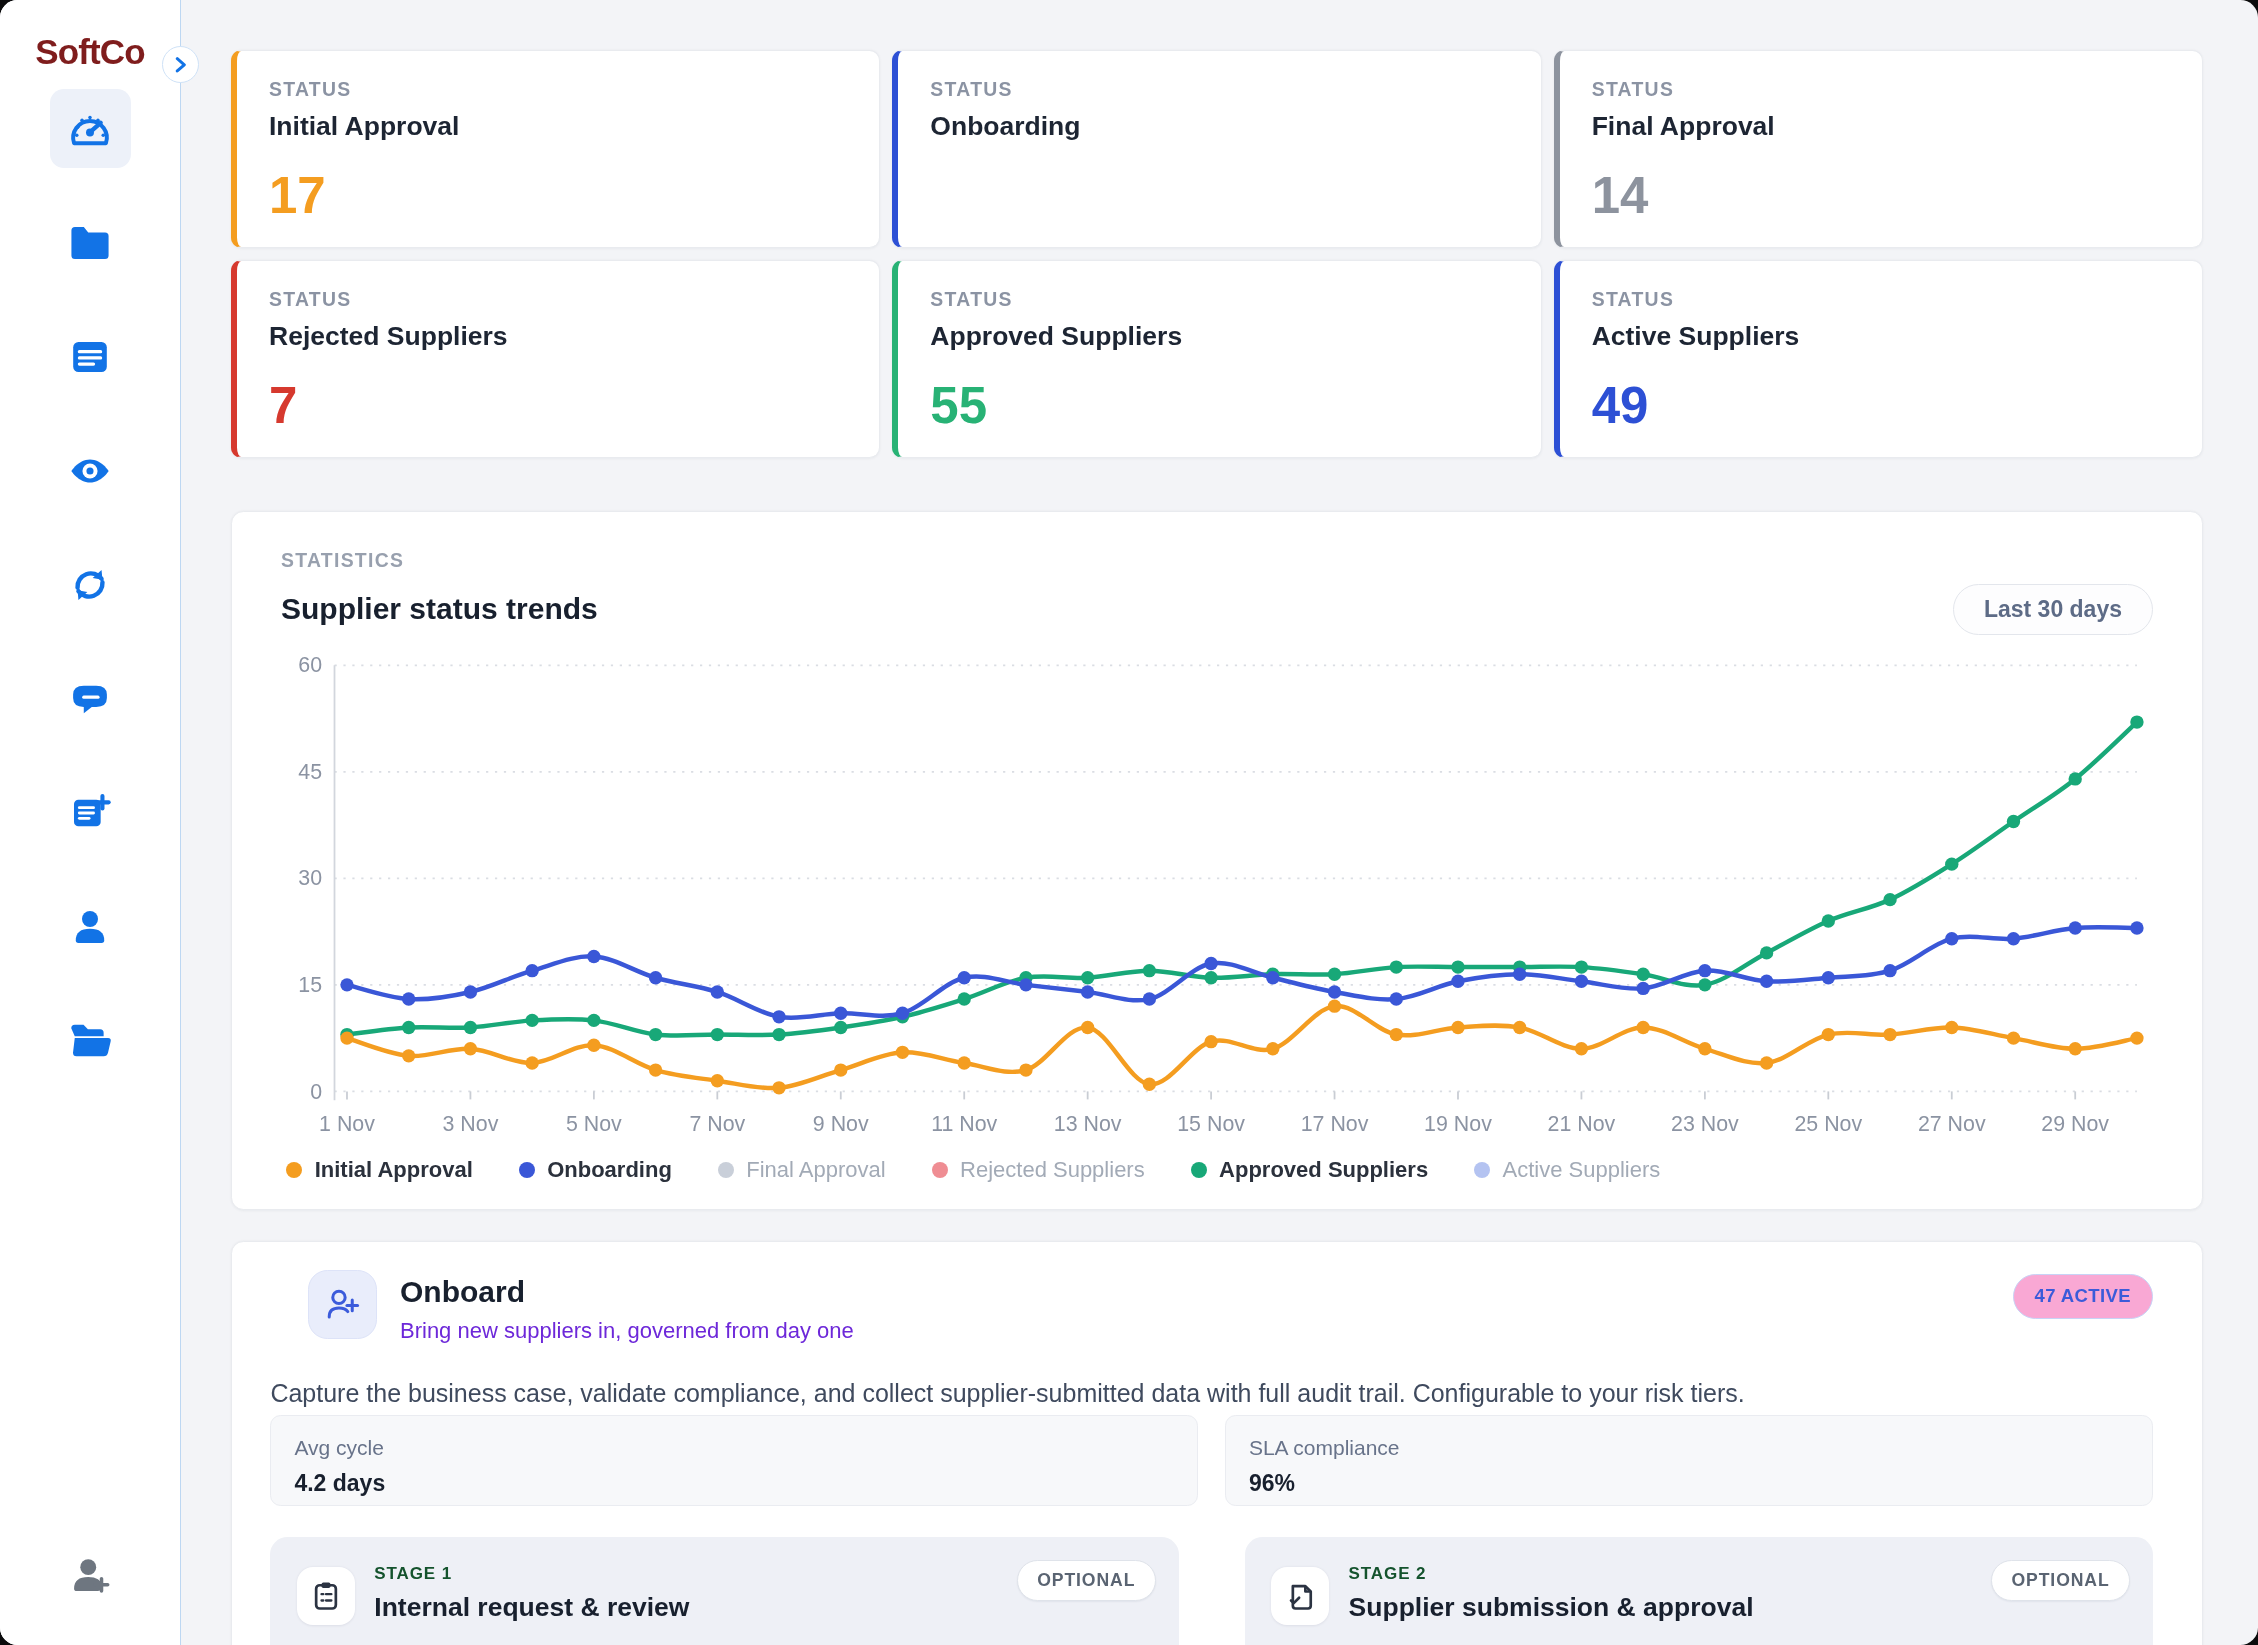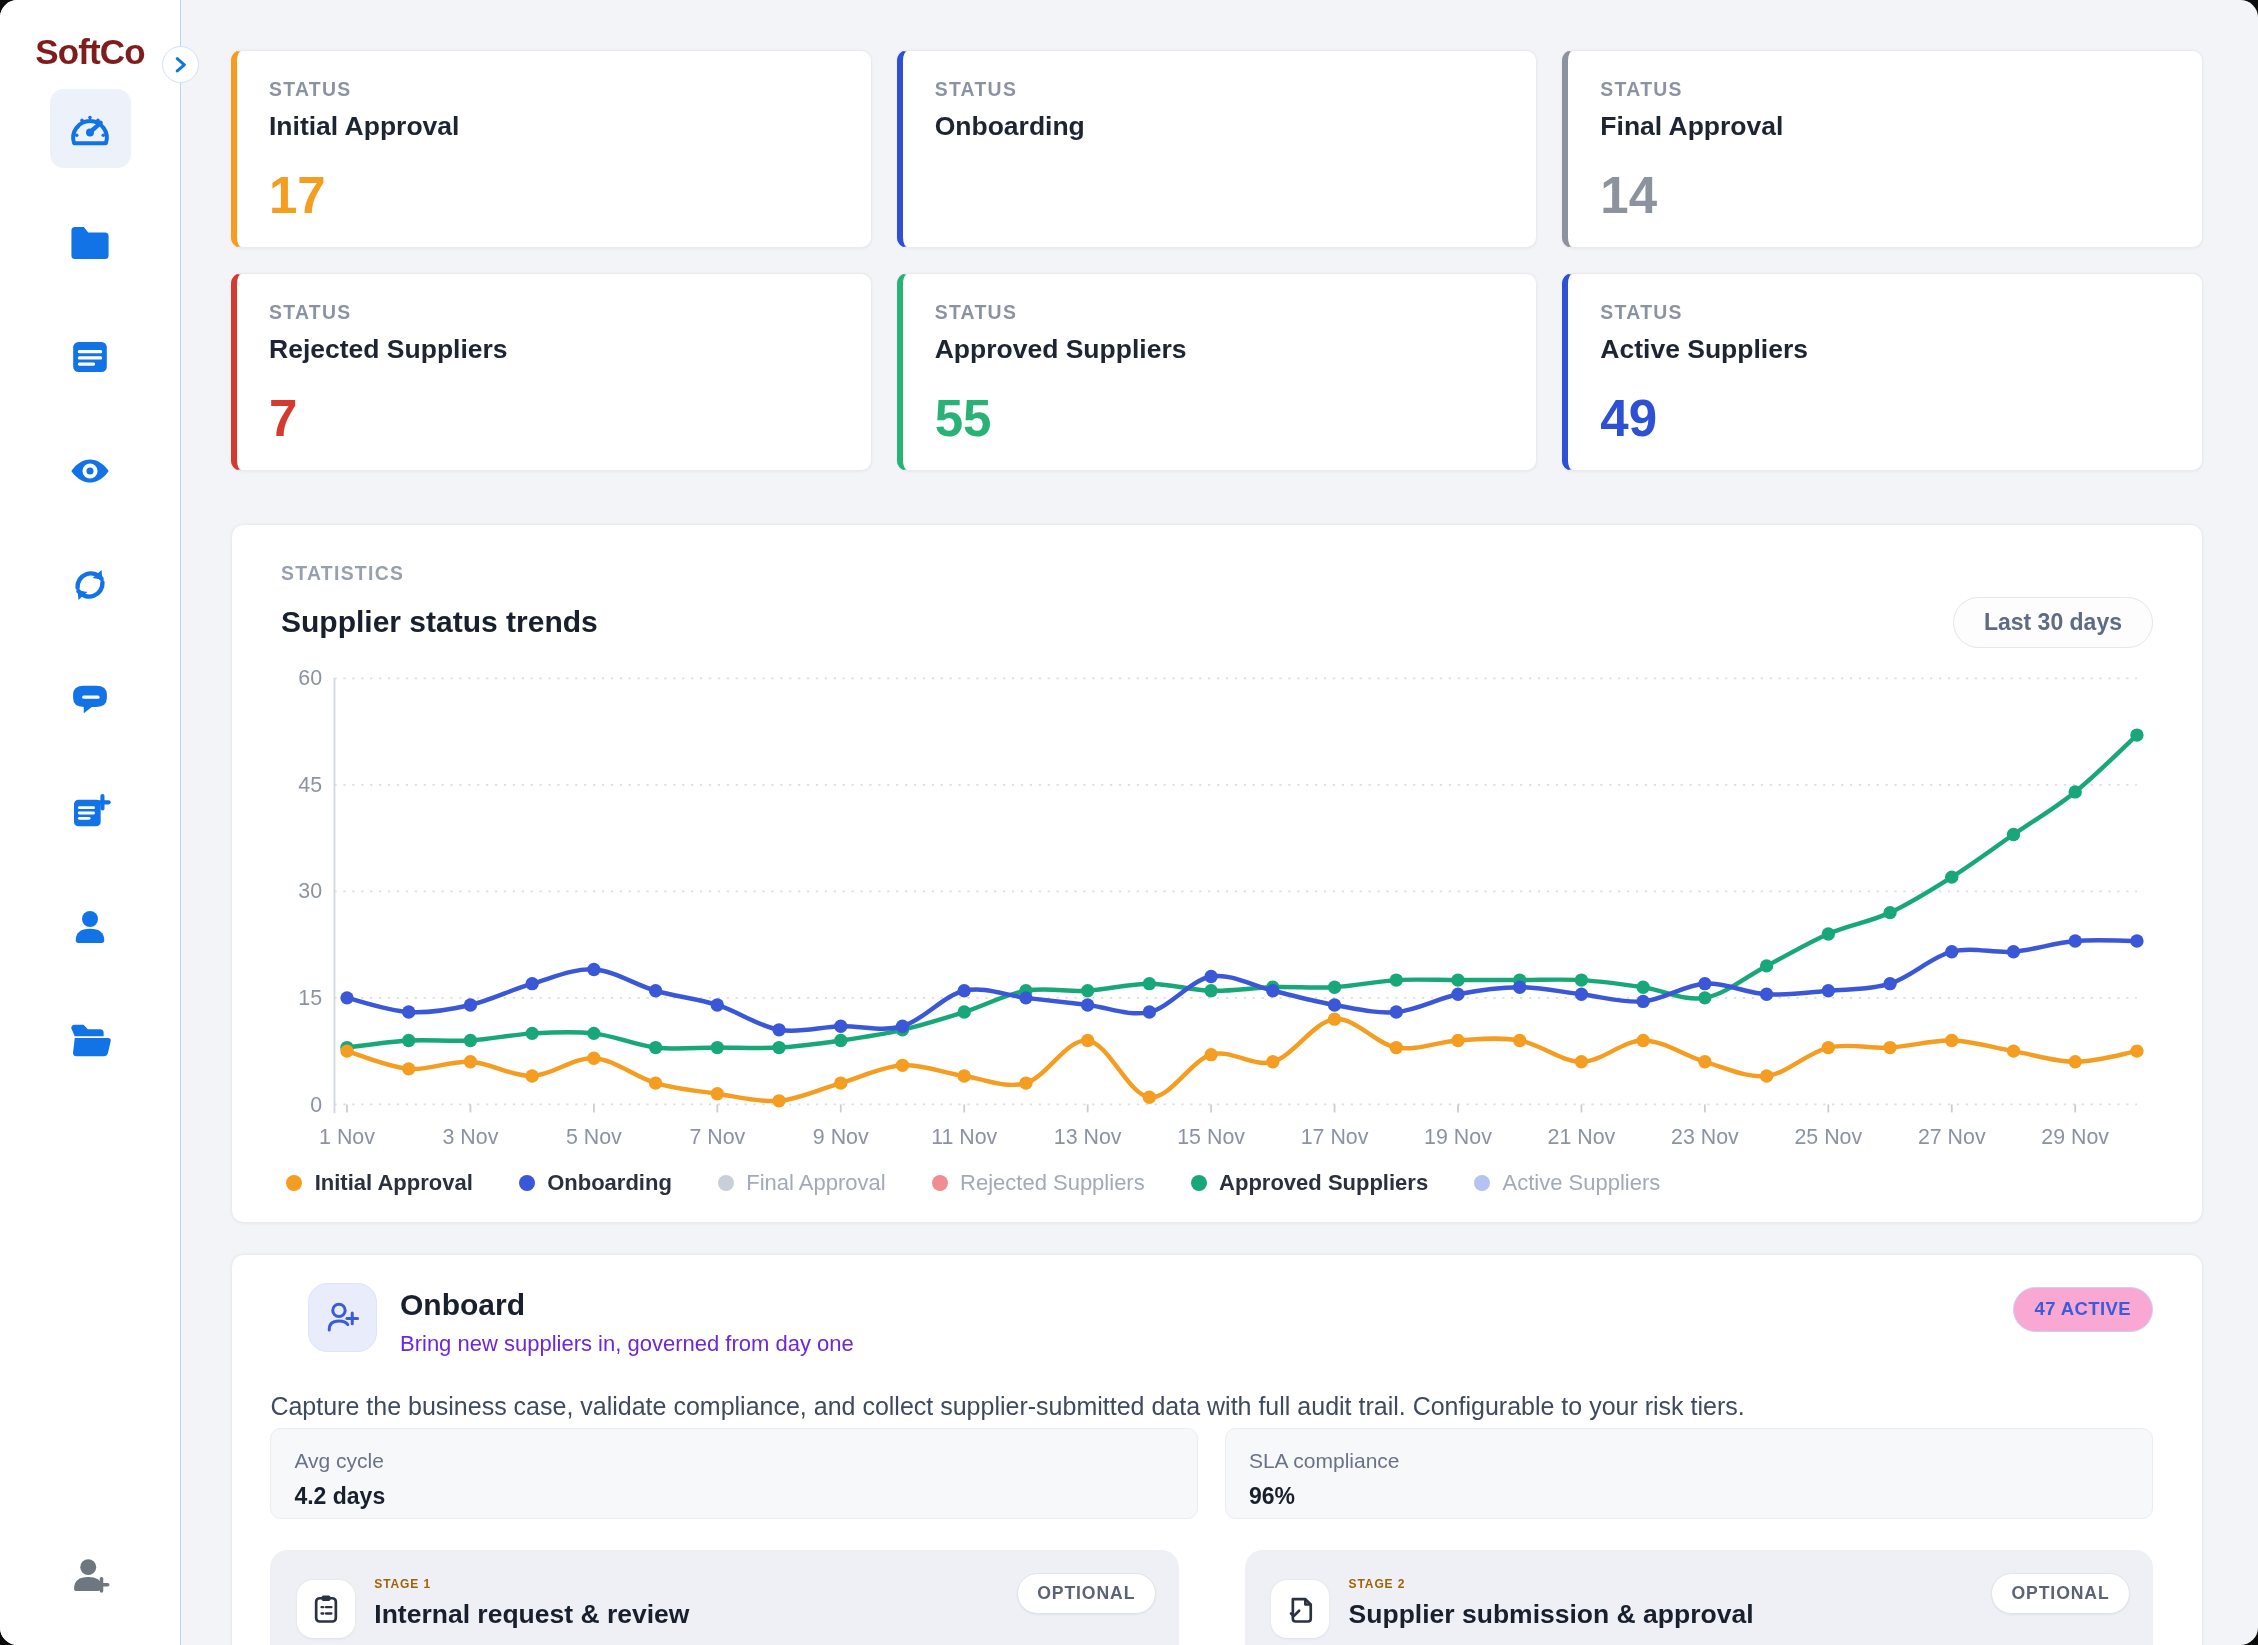--- a/index.html
+++ b/index.html
@@ -24,21 +24,21 @@
   .nav{display:flex;flex-direction:column;align-items:center;gap:35px;width:100%;}
   .nav-item{
     width:81px;height:79px;border-radius:14px;display:flex;align-items:center;justify-content:center;
   }
   .nav-item.active{background:#edf1f9;}
   .nav-item svg{display:block;}
   .sidebar-bottom{margin-top:auto;}
   
   .main{flex:1;padding:50px 55px 0 50px;overflow:hidden;}
   .cards-grid{
-    display:grid;grid-template-columns:1fr 1fr 1fr;gap:25px;
+    display:grid;grid-template-columns:1fr 1fr 1fr;gap:12px;
   }
   .stat-card{
     background:#fff;border-radius:10.6px;height:198px;
     border:0.9px solid #e9ebef;border-left:6.2px solid #888;
     box-shadow:0 0.9px 2.6px rgba(20,30,60,.05);
     padding:26.5px 32px;display:flex;flex-direction:column;
   }
   .stat-eyebrow{font-size:19.4px;font-weight:700;color:#8b93a3;letter-spacing:1.3px;}
   .stat-title{font-size:26.5px;font-weight:700;color:#1d2533;margin-top:10.6px;}
   .stat-value{font-size:51px;font-weight:800;margin-top:auto;line-height:1;}
@@ -89,21 +89,21 @@
   .metric-value{font-size:23px;font-weight:800;color:#18202e;margin-top:10.6px;}
   .stages-row{display:grid;grid-template-columns:1fr 1fr;gap:66px;margin-top:31px;padding-left:4.4px;}
   .stage-card{
     background:#eef0f6;border-radius:17.6px;padding:26.5px 26.5px;height:176px;position:relative;
     display:flex;align-items:flex-start;gap:19.4px;
   }
   .stage-icon{
     width:58px;height:58px;border-radius:16px;background:#fff;box-shadow:0 0.9px 2.6px rgba(20,30,60,.08);
     display:flex;align-items:center;justify-content:center;flex-shrink:0;margin-top:3.5px;
   }
-  .stage-label{font-size:12px;font-weight:800;color:#a16207;letter-spacing:0.9px;}
+  .stage-label{font-size:17px;font-weight:800;color:#14532d;letter-spacing:0.9px;}
   .stage-title{font-size:26.5px;font-weight:800;color:#18202e;margin-top:8.8px;}
   .optional-badge{
     position:absolute;top:23px;right:23px;background:#fff;border:0.9px solid #dfe3ea;
     border-radius:881px;color:#5a6472;font-size:17.6px;font-weight:700;letter-spacing:0.9px;
     padding:8.8px 19.4px;box-shadow:0 0.9px 1.8px rgba(20,30,60,.06);
   }
 </style>
 </head>
 <body>
 

